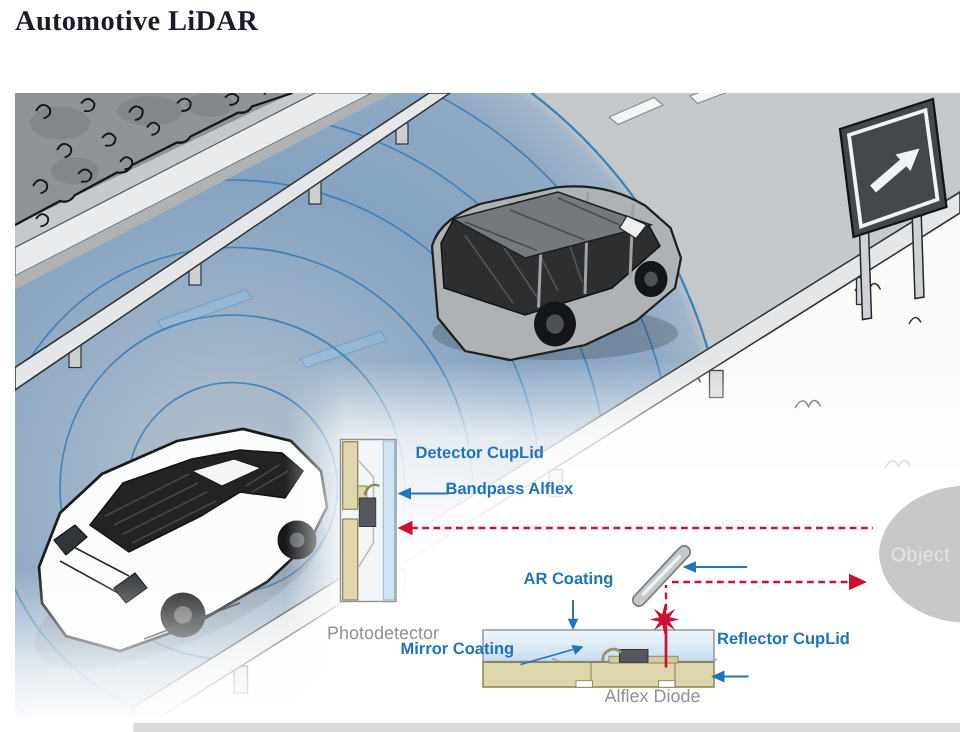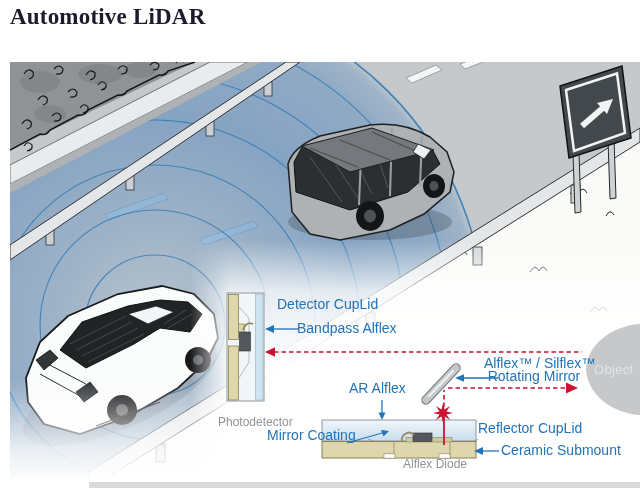--- a/index.html
+++ b/index.html
@@ -1,30 +1,30 @@
 <!DOCTYPE html>
 <html><head>
 <meta charset="utf-8">
 <style>
   html,body{margin:0;padding:0;background:#fff;}
   .stage{position:relative;width:640px;height:488px;background:#fff;overflow:hidden;
          font-family:"Liberation Sans",sans-serif;}
   .page-title{position:absolute;left:10px;top:4px;z-index:6;
               font-family:"Liberation Serif",serif;font-weight:bold;
-              font-size:23px;color:#1b1b2c;letter-spacing:.2px;}
+              font-size:19px;color:#1b1b2c;letter-spacing:.2px;}
   .scene,.diagram{position:absolute;left:10px;top:62px;width:630px;height:416px;}
   .scene{z-index:1;}
   .diagram{z-index:4;pointer-events:none;}
   .fade-br{position:absolute;left:190px;top:240px;width:450px;height:238px;z-index:2;
            background:linear-gradient(to bottom,rgba(255,255,255,0) 0%,rgba(255,255,255,.78) 22%,rgba(255,255,255,.96) 48%);
            -webkit-mask-image:linear-gradient(to right,transparent 0,#000 40px);
            mask-image:linear-gradient(to right,transparent 0,#000 40px);}
   .fade-b{position:absolute;left:10px;top:380px;width:630px;height:98px;z-index:2;
           background:linear-gradient(to bottom,rgba(255,255,255,0) 0%,rgba(255,255,255,.8) 70%,rgba(255,255,255,.97) 100%);}
-  .lbl{position:absolute;z-index:5;font-size:14px;font-weight:normal;color:#2273b8;white-space:nowrap;}
+  .lbl{position:absolute;z-index:5;font-size:11px;font-weight:bold;color:#2273b8;white-space:nowrap;}
   .lbl.gray{color:#8e9398;font-weight:normal;font-size:12px;}
   .lbl.objtxt{color:#e2e4e5;font-weight:normal;font-size:13px;letter-spacing:.3px;}
   .lbl.center{text-align:center;line-height:12.5px;}
   .bottombar{position:absolute;left:89px;top:482px;width:551px;height:6px;background:#d9dadb;z-index:1;}
 </style>
 </head>
 <body>
 
 <div class="stage">
 
@@ -262,25 +262,20 @@
       <line x1="337" y1="381" x2="372" y2="371" stroke-width="1.1"></line>
         <polygon points="379,369 371,368 373.5,374.5" stroke="none"></polygon>
       <line x1="472" y1="389" x2="489" y2="389"></line>
         <polygon points="464,389 473,385 473,393" stroke="none"></polygon>
     </g>
   </svg>
 
   <div class="lbl" style="left:277px;top:296px">Detector CupLid</div>
   <div class="lbl" style="left:297px;top:320px">Bandpass Alflex</div>
   <div class="lbl gray" style="left:218px;top:415px">Photodetector</div>
-  <div class="lbl" style="left:349px;top:380px">AR Alflex</div>
-  <div class="lbl center" style="left:484px;top:357px;width:100px">
-    <div>Alflex™ / Silflex™</div>
-    <div>Rotating Mirror</div>
-  </div>
+  <div class="lbl" style="left:349px;top:380px">AR Coating</div>
   <div class="lbl" style="left:478px;top:420px">Reflector CupLid</div>
-  <div class="lbl" style="left:501px;top:442px">Ceramic Submount</div>
   <div class="lbl" style="left:267px;top:427px">Mirror Coating</div>
   <div class="lbl gray" style="left:403px;top:457px">Alflex Diode</div>
   <div class="lbl objtxt" style="left:594px;top:362px">Object</div>
 
   <div class="bottombar"></div>
 </div>
 
 </body></html>

